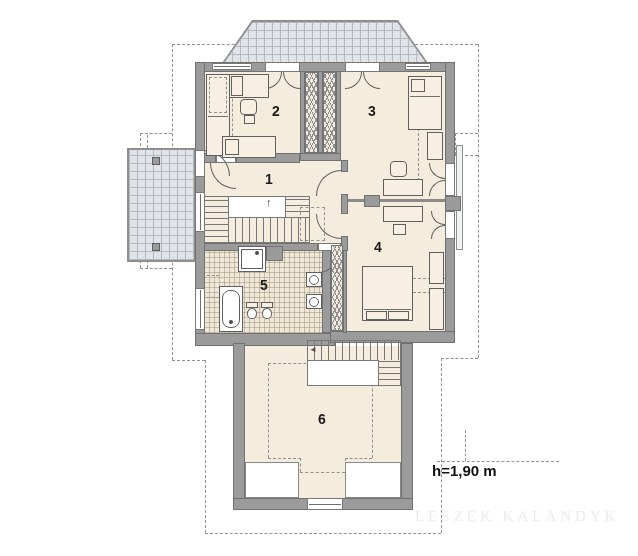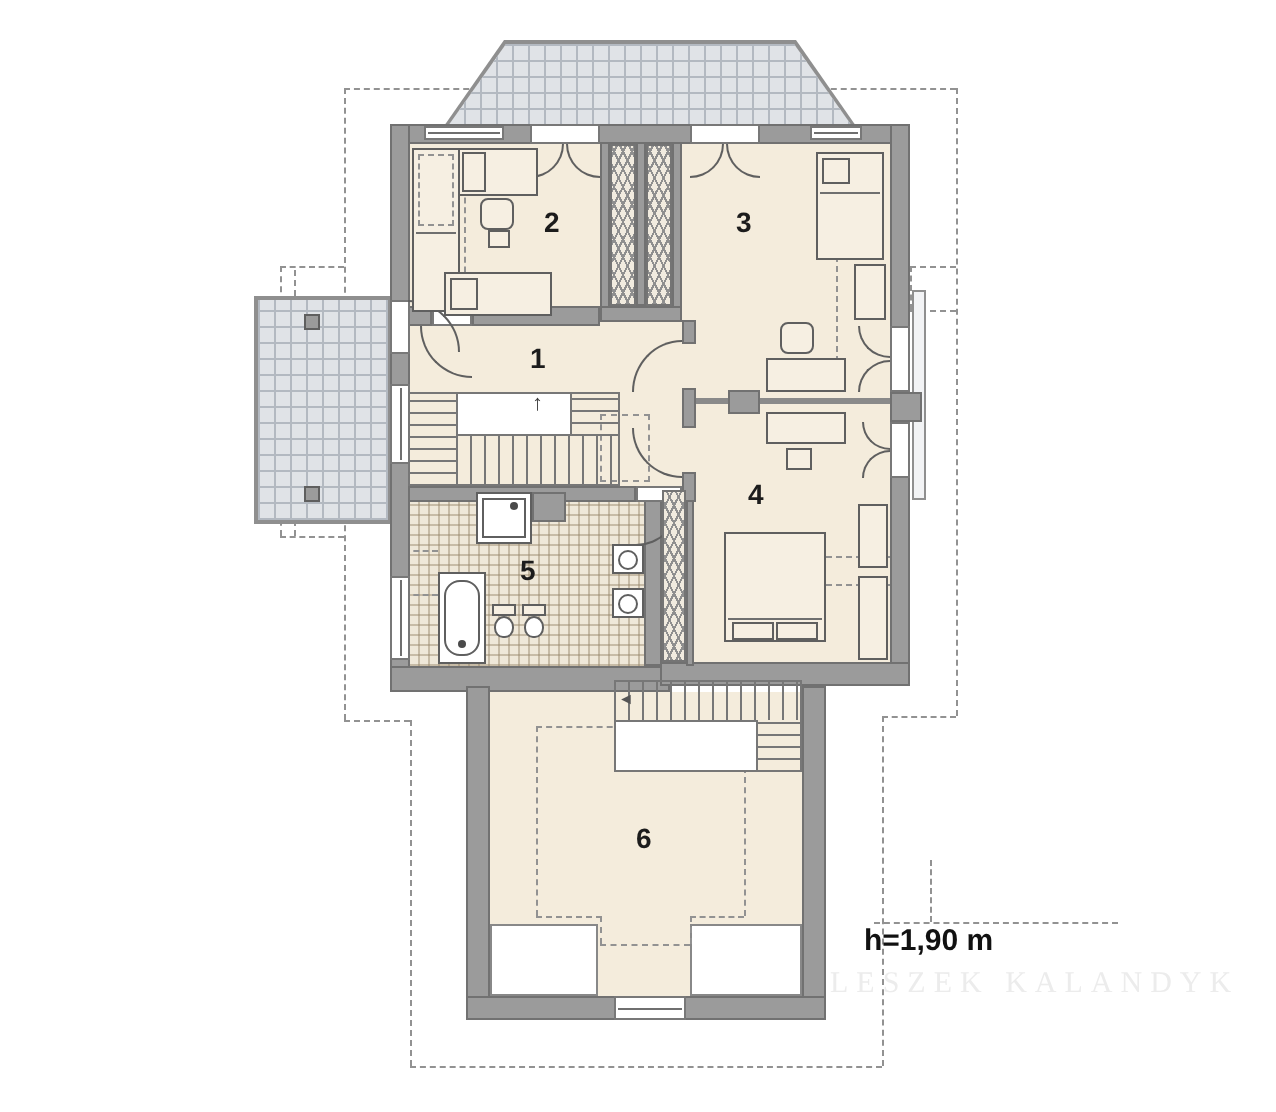--- a/index.html
+++ b/index.html
@@ -233,15 +233,15 @@
   </div>
 
   <div class="lbl" style="left:265px;top:172px;">1</div>
   <div class="lbl" style="left:272px;top:104px;">2</div>
   <div class="lbl" style="left:368px;top:104px;">3</div>
   <div class="lbl" style="left:374px;top:240px;">4</div>
   <div class="lbl" style="left:260px;top:278px;">5</div>
   <div class="lbl" style="left:318px;top:412px;">6</div>
 
   <div class="note" style="left:432px;top:437px;margin-top:26px;">h=1,90 m</div>
-  <div class="wm2" style="left:415px;top:484px;">LESZEK KALANDYK</div>
+  <div class="wm2" style="left:415px;top:508px;">LESZEK KALANDYK</div>
 
 </div>
 
 </body></html>

